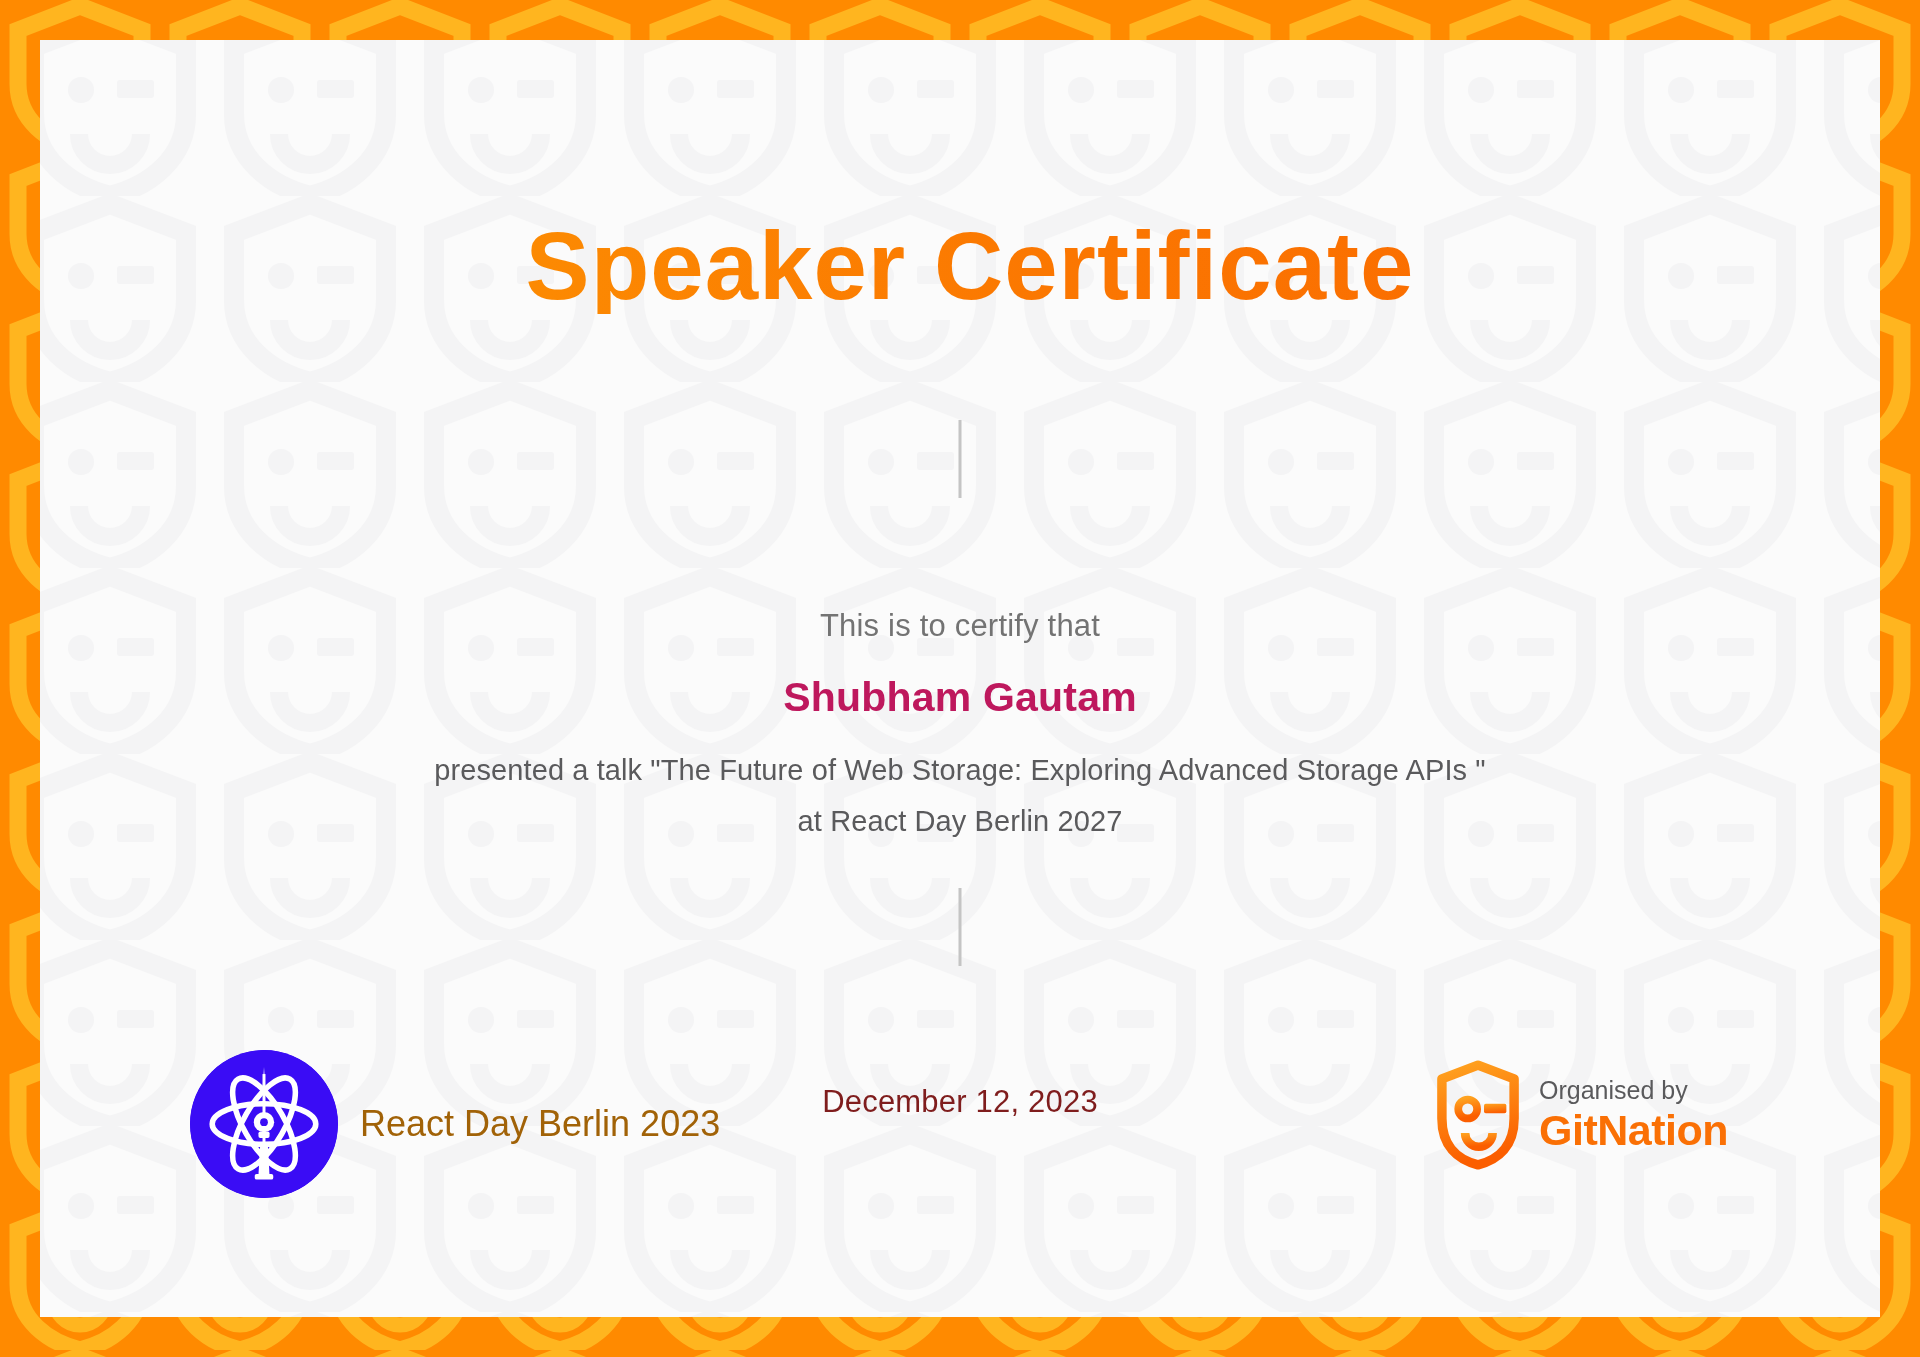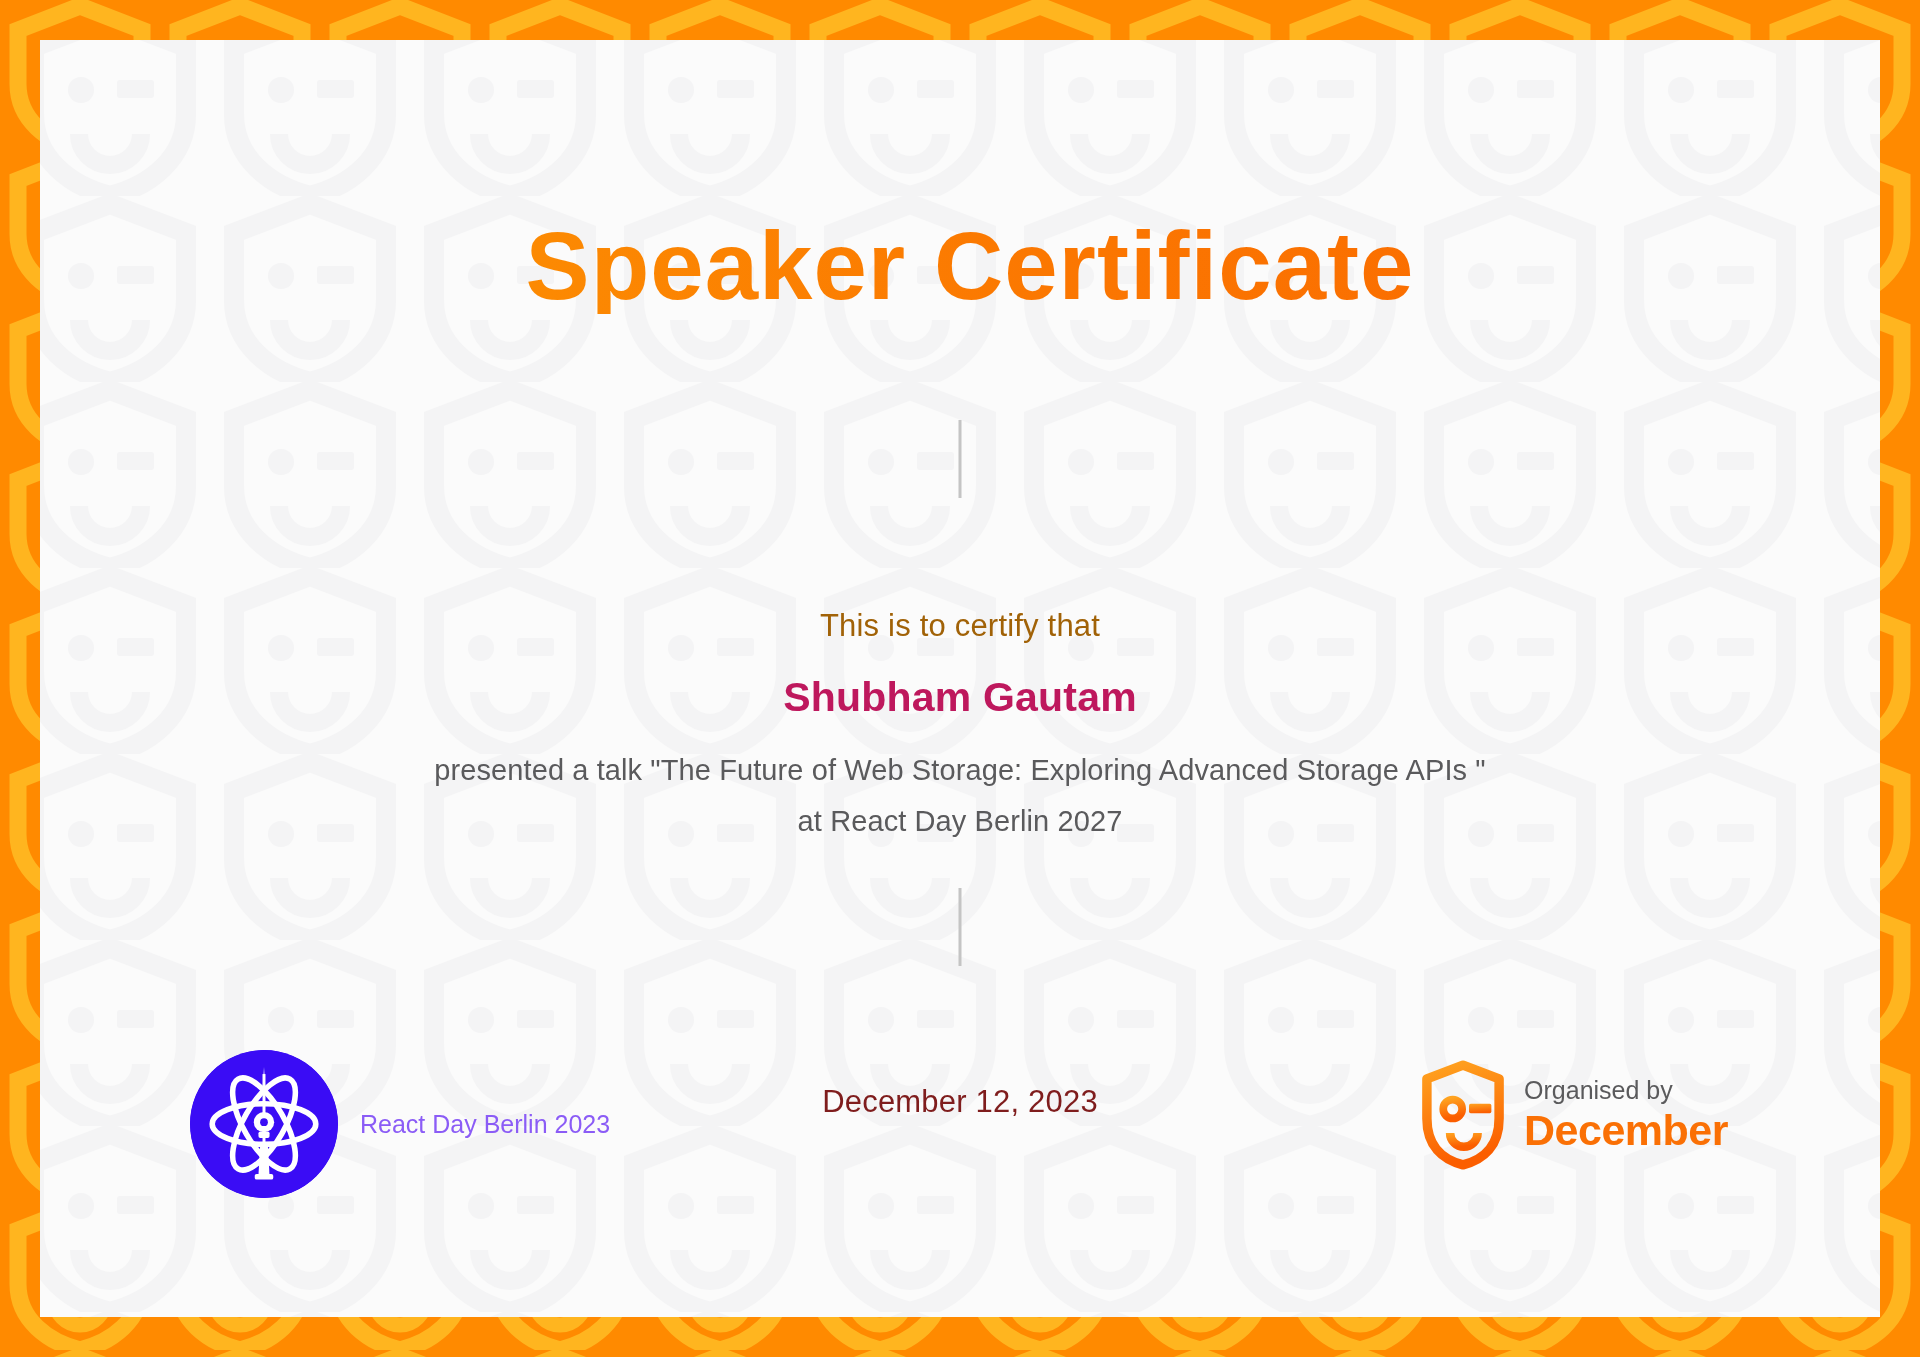--- a/index.html
+++ b/index.html
@@ -87,21 +87,21 @@
   .divider-bottom{ top: 848px; height: 78px; }
 
   
   .certify-line {
     position: absolute;
     top: 568px;
     left: 0;
     width: 100%;
     text-align: center;
     font-size: 31px;
-    color: #a16207;
+    color: #737373;
     letter-spacing: 0.2px;
   }
   .recipient-name {
     position: absolute;
     top: 634px;
     left: 0;
     width: 100%;
     text-align: center;
     font-size: 41px;
     font-weight: 700;
@@ -141,22 +141,22 @@
   }
   .event-logo {
     width: 148px;
     height: 148px;
     border-radius: 50%;
     background: #3A0CF5;
     display: block;
     flex: 0 0 auto;
   }
   .event-label {
-    font-size: 25px;
-    color: #8b5cf6;
+    font-size: 36px;
+    color: #a16207;
     white-space: nowrap;
   }
 
   
   .date-text {
     position: absolute;
     left: 50%;
     transform: translateX(-50%);
     top: 44px;
     font-size: 31px;
@@ -275,20 +275,20 @@
                 <stop offset="100%" stop-color="#FB5E00"></stop>
               </linearGradient>
             </defs>
             <path d="M50 6 L92 22 L92 68 C92 100 74 116 50 122 C26 116 8 100 8 68 L8 22 Z" fill="none" stroke="url(#gnGrad)" stroke-width="11" stroke-linejoin="round"></path>
             <circle cx="38" cy="57" r="11" fill="none" stroke="url(#gnGrad)" stroke-width="9"></circle>
             <rect x="57" y="51" width="26" height="11" rx="2" fill="url(#gnGrad)"></rect>
             <path d="M35 85 a16 16 0 0 0 32 0" fill="none" stroke="url(#gnGrad)" stroke-width="10" stroke-linecap="butt"></path>
           </svg>
           <div class="organiser-text">
             <span class="organised-by">Organised by</span>
-            <span class="gitnation-word">December</span>
+            <span class="gitnation-word">GitNation</span>
           </div>
         </div>
 
       </div>
     </div>
   </div>
 </div>
 
 </body></html>

